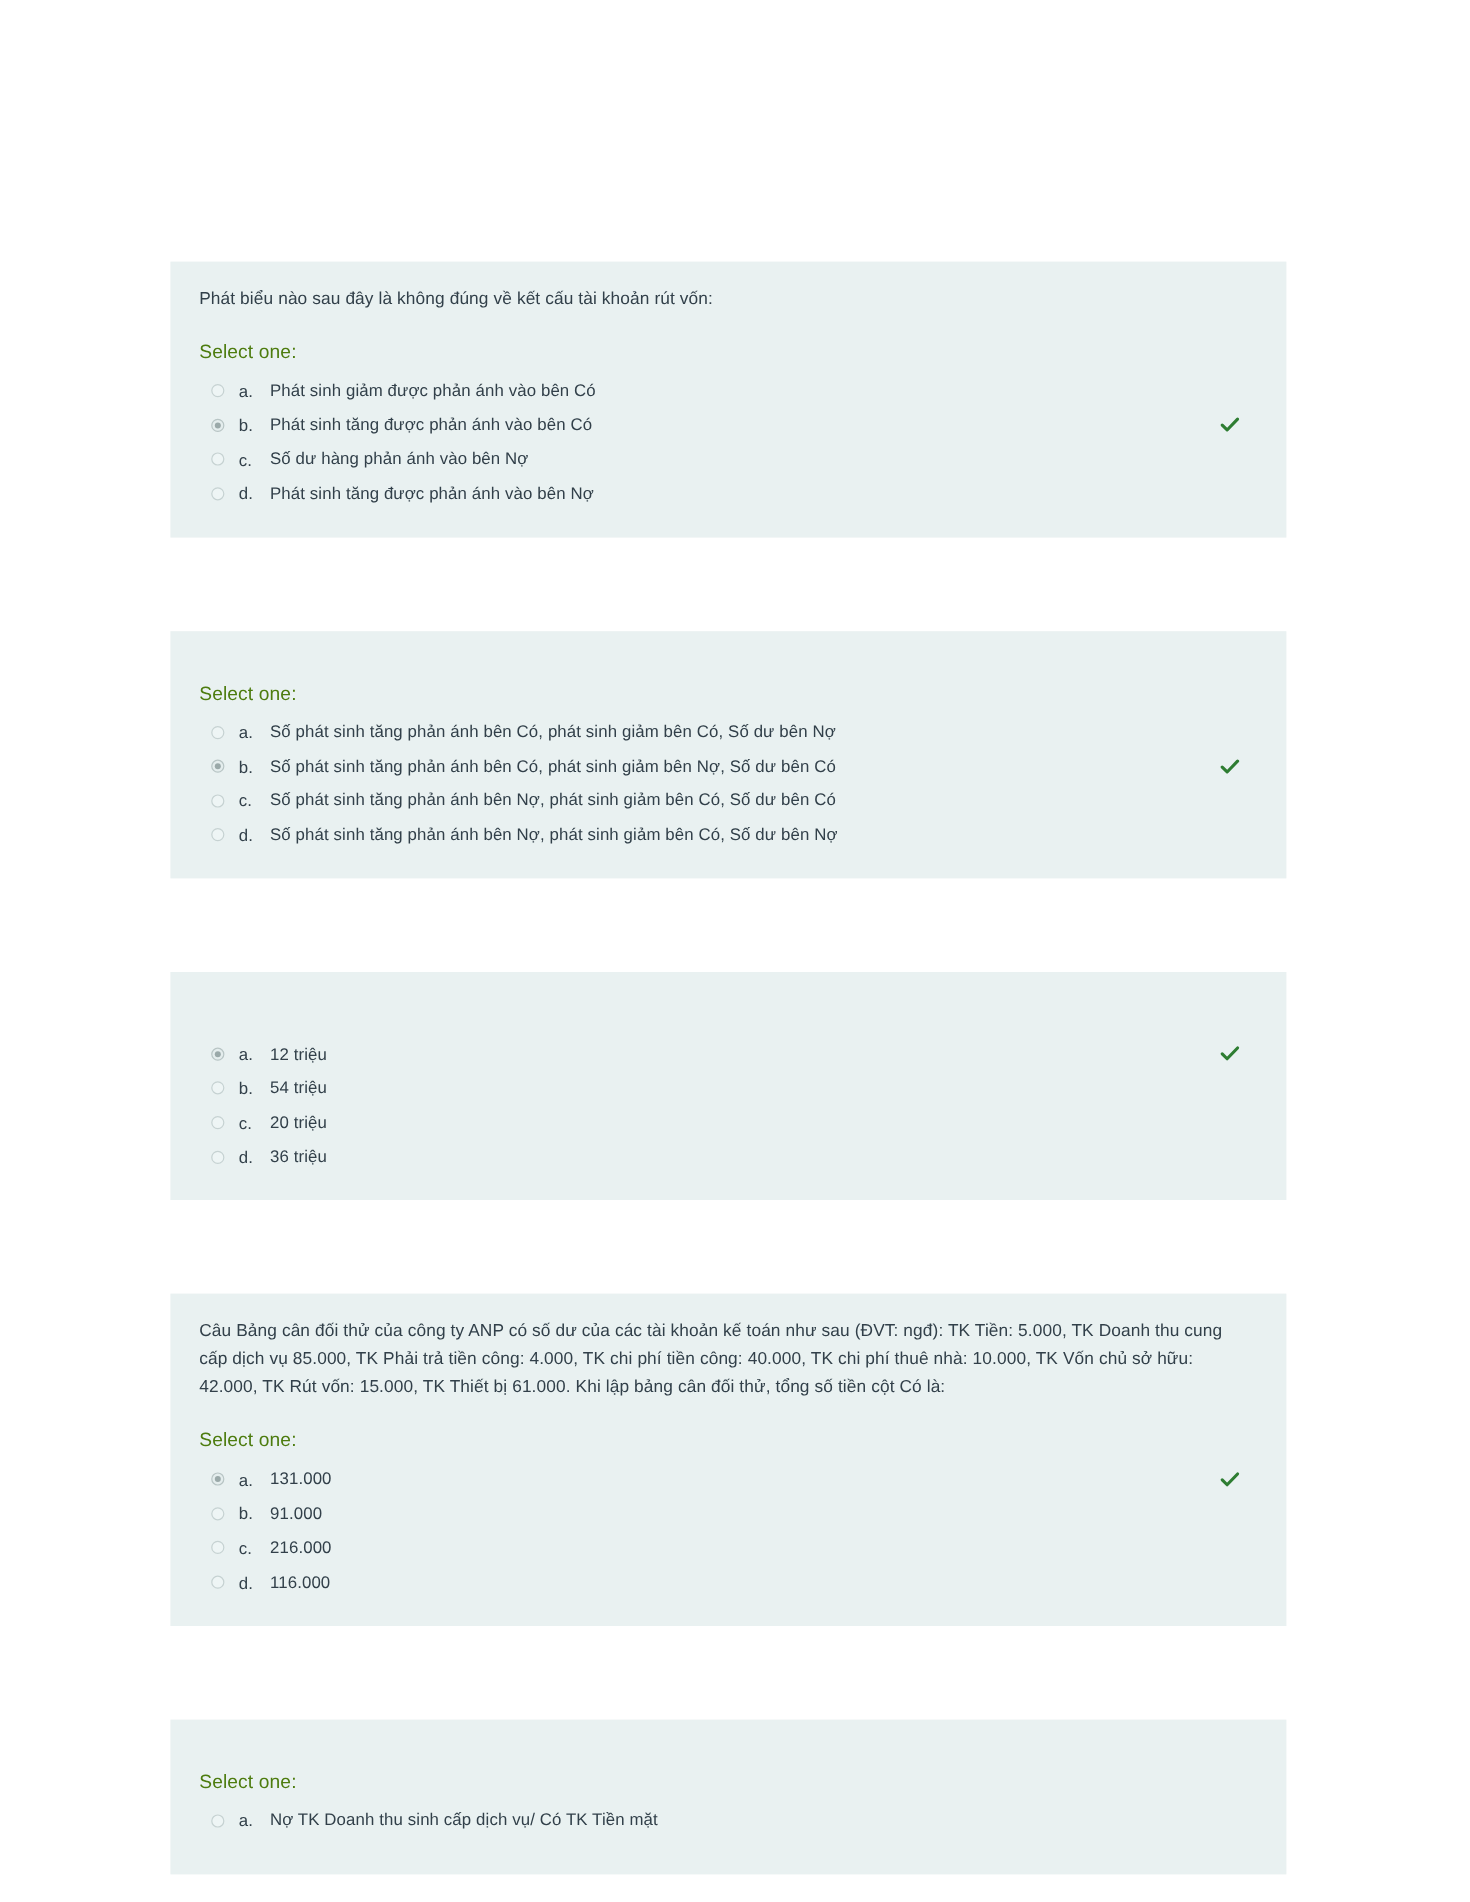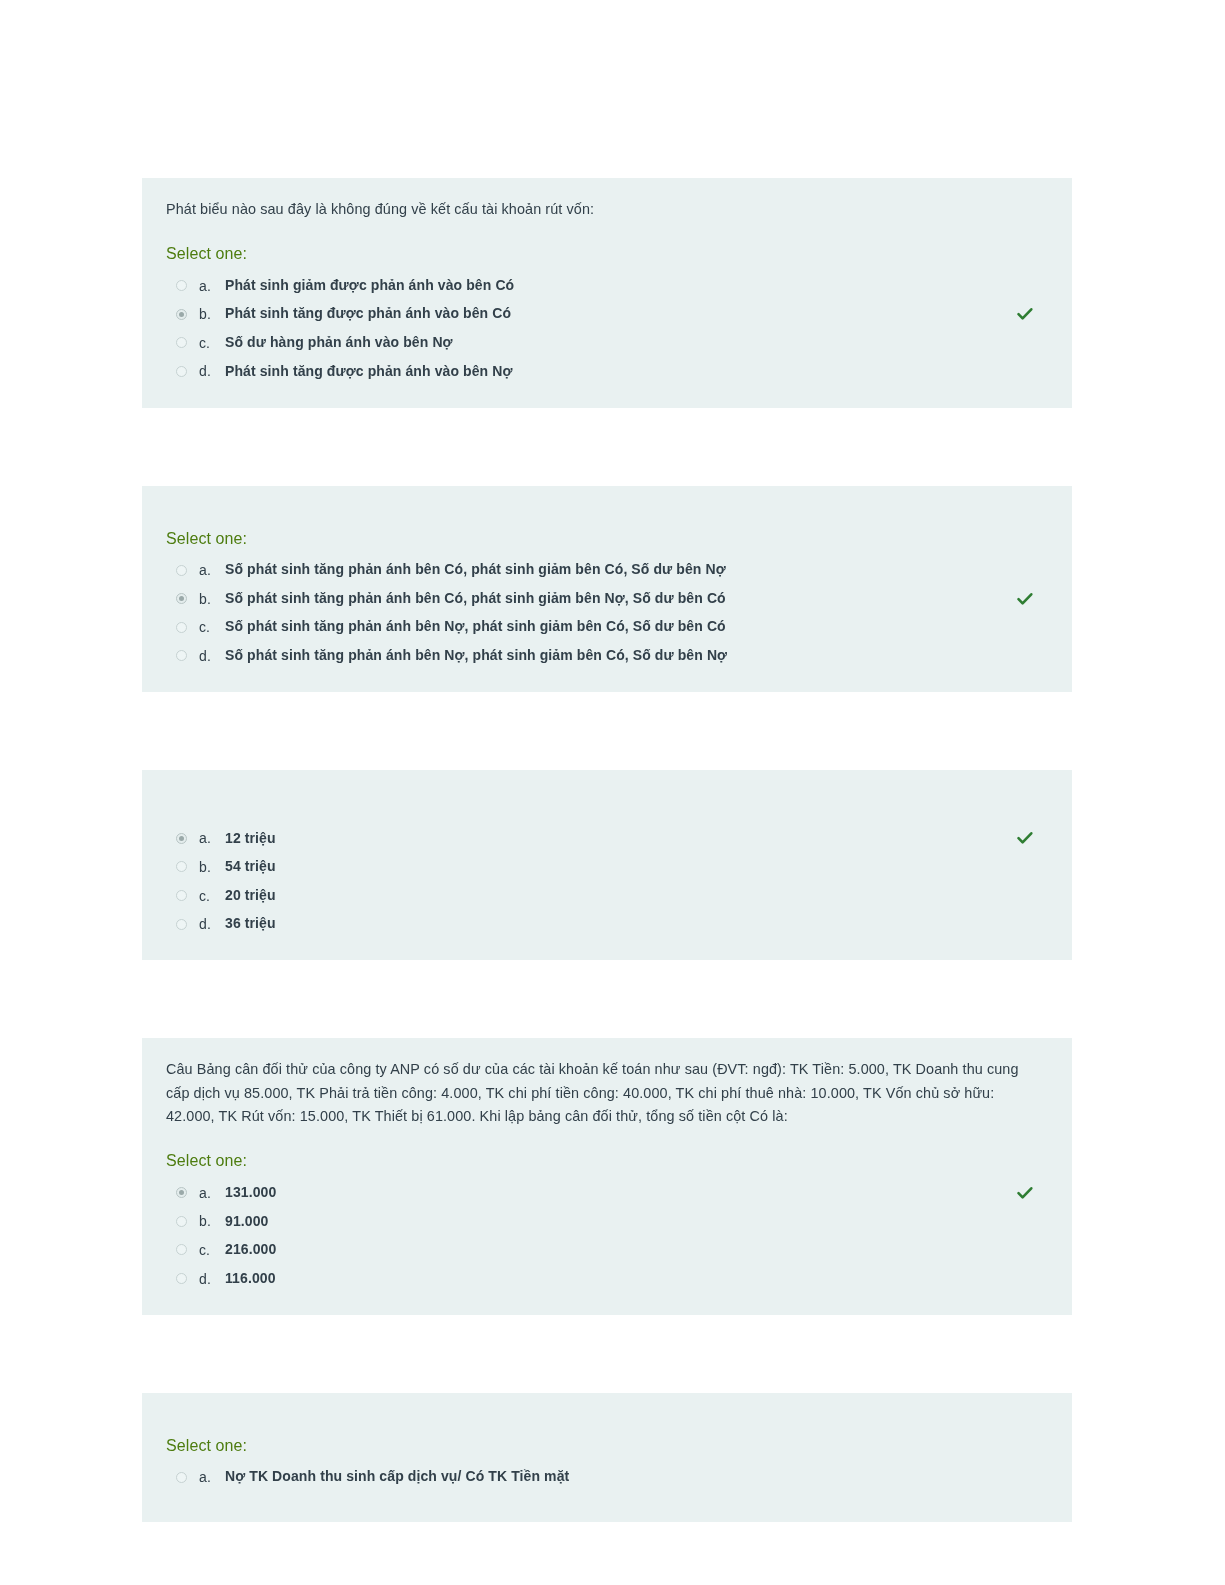--- a/index.html
+++ b/index.html
@@ -27,20 +27,21 @@
     left: 142px;
     top: 178px;
     width: 930px;
   }
   .question-block {
     background: #e9f1f1;
     box-sizing: border-box;
     padding: 20px 26px 22px 16px;
     margin-bottom: 78px;
     position: relative;
+    margin-top: 40px;
   }
   .question-block:last-child {
     margin-bottom: 0;
   }
   .question-text {
     font-size: 14.4px;
     line-height: 1.62;
     color: #32404a;
     margin: 0 0 5px 0;
     padding-left: 8px;
@@ -101,21 +102,20 @@
     width: 26px;
     font-size: 14px;
     color: #32404a;
     letter-spacing: 0.1px;
   }
   .opt-text {
     font-size: 14px;
     color: #32404a;
     letter-spacing: 0.1px;
     line-height: 1.4;
-    font-weight: bold;
   }
   .correct-mark {
     position: absolute;
     right: 12px;
     top: 50%;
     transform: translateY(-50%);
     width: 18px;
     height: 18px;
     display: block;
   }

